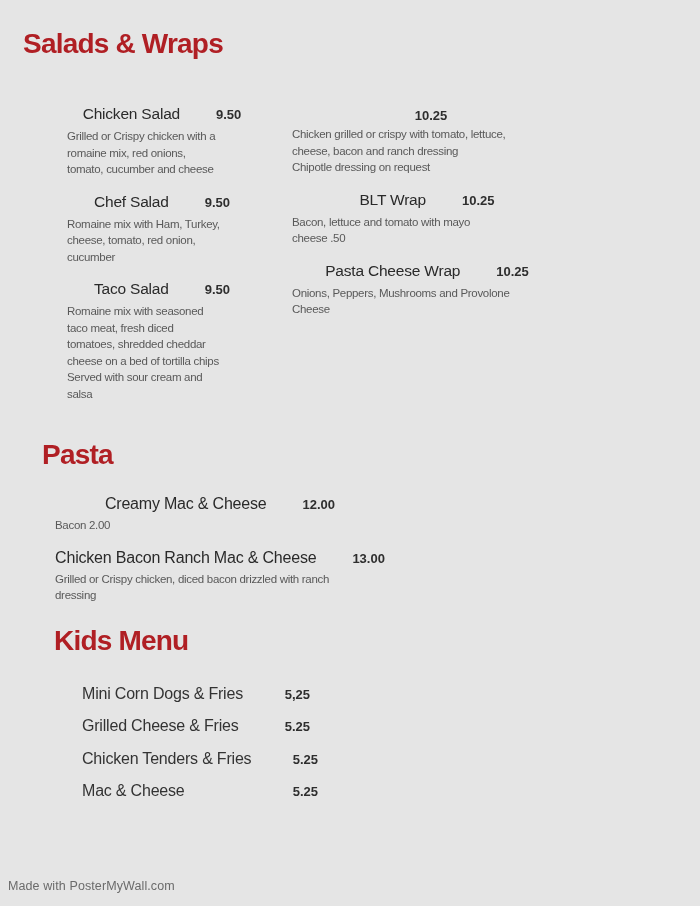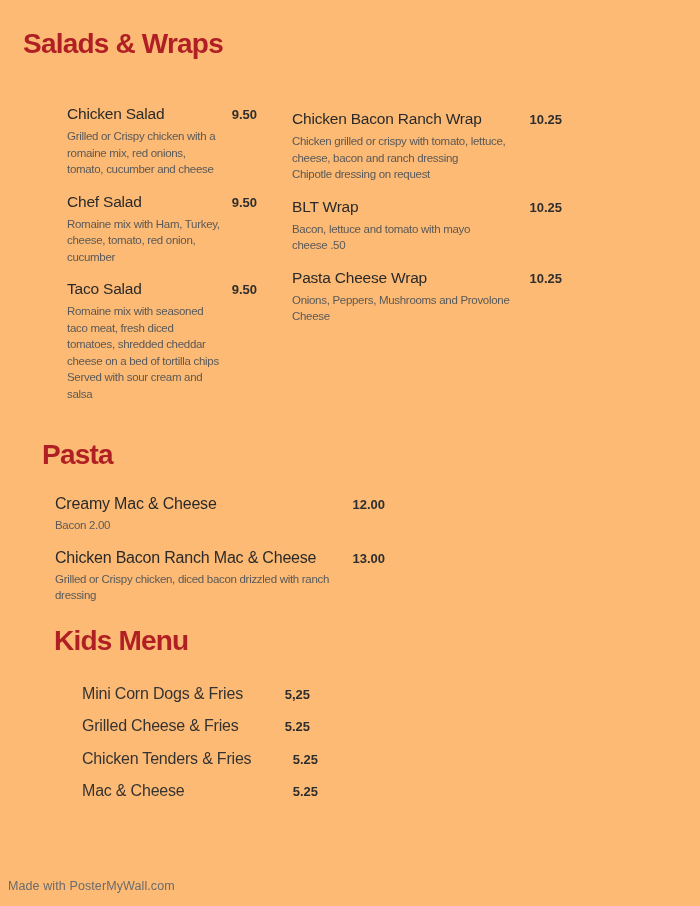--- a/index.html
+++ b/index.html
@@ -4,21 +4,21 @@
 <style>
   html, body { margin: 0; padding: 0; }
   body {
     font-family: "Liberation Sans", "DejaVu Sans", sans-serif;
     background: #ffffff;
   }
   .page {
     position: relative;
     width: 700px;
     height: 906px;
-    background: #fdba74;
+    background: #e5e5e5;
     overflow: hidden;
   }
   .section-heading {
     position: absolute;
     color: #b01f24;
     font-weight: 700;
     font-size: 28px;
     letter-spacing: -0.8px;
     line-height: 34px;
     white-space: nowrap;
@@ -29,21 +29,21 @@
 
   .col { position: absolute; }
   #salads-left  { left: 67px;  top: 103px; width: 190px; }
   #salads-right { left: 292px; top: 108px; width: 270px; }
   #pasta-items  { left: 55px;  top: 492px; width: 330px; }
   #kids-items   { left: 82px;  top: 682px; width: 228px; }
 
   .menu-item { margin-bottom: 13px; }
   .item-head {
     display: flex;
-    justify-content: space-between;
+    justify-content: center;
     align-items: baseline;
     gap: 28px;
   }
   .item-name {
     font-size: 15.5px;
     line-height: 22px;
     color: #2a2a2a;
     letter-spacing: -0.2px;
     white-space: nowrap;
   }
@@ -125,21 +125,20 @@
 tomatoes, shredded cheddar
 cheese on a bed of tortilla chips
 Served with sour cream and
 salsa</div>
     </div>
   </div>
 
   <div class="col" id="salads-right">
     <div class="menu-item">
       <div class="item-head">
-        <span class="item-name">Chicken Bacon Ranch Wrap</span>
         <span class="item-price">10.25</span>
       </div>
       <div class="item-desc">Chicken grilled or crispy with tomato, lettuce,
 cheese, bacon and ranch dressing
 Chipotle dressing on request</div>
     </div>
     <div class="menu-item">
       <div class="item-head">
         <span class="item-name">BLT Wrap</span>
         <span class="item-price">10.25</span>

